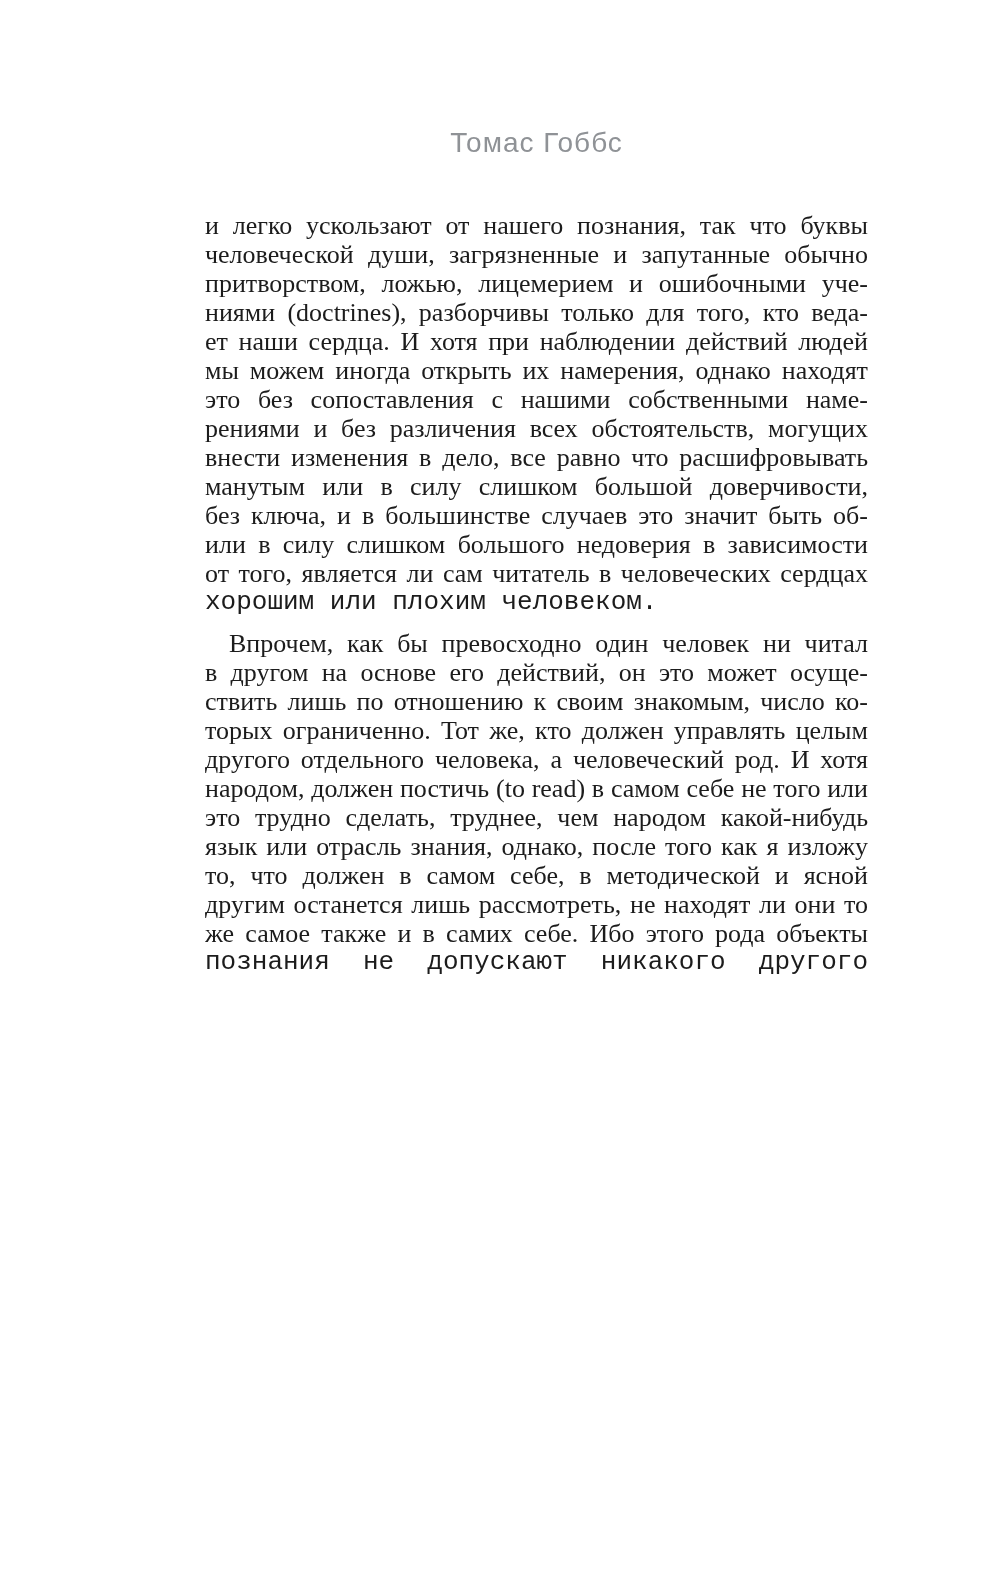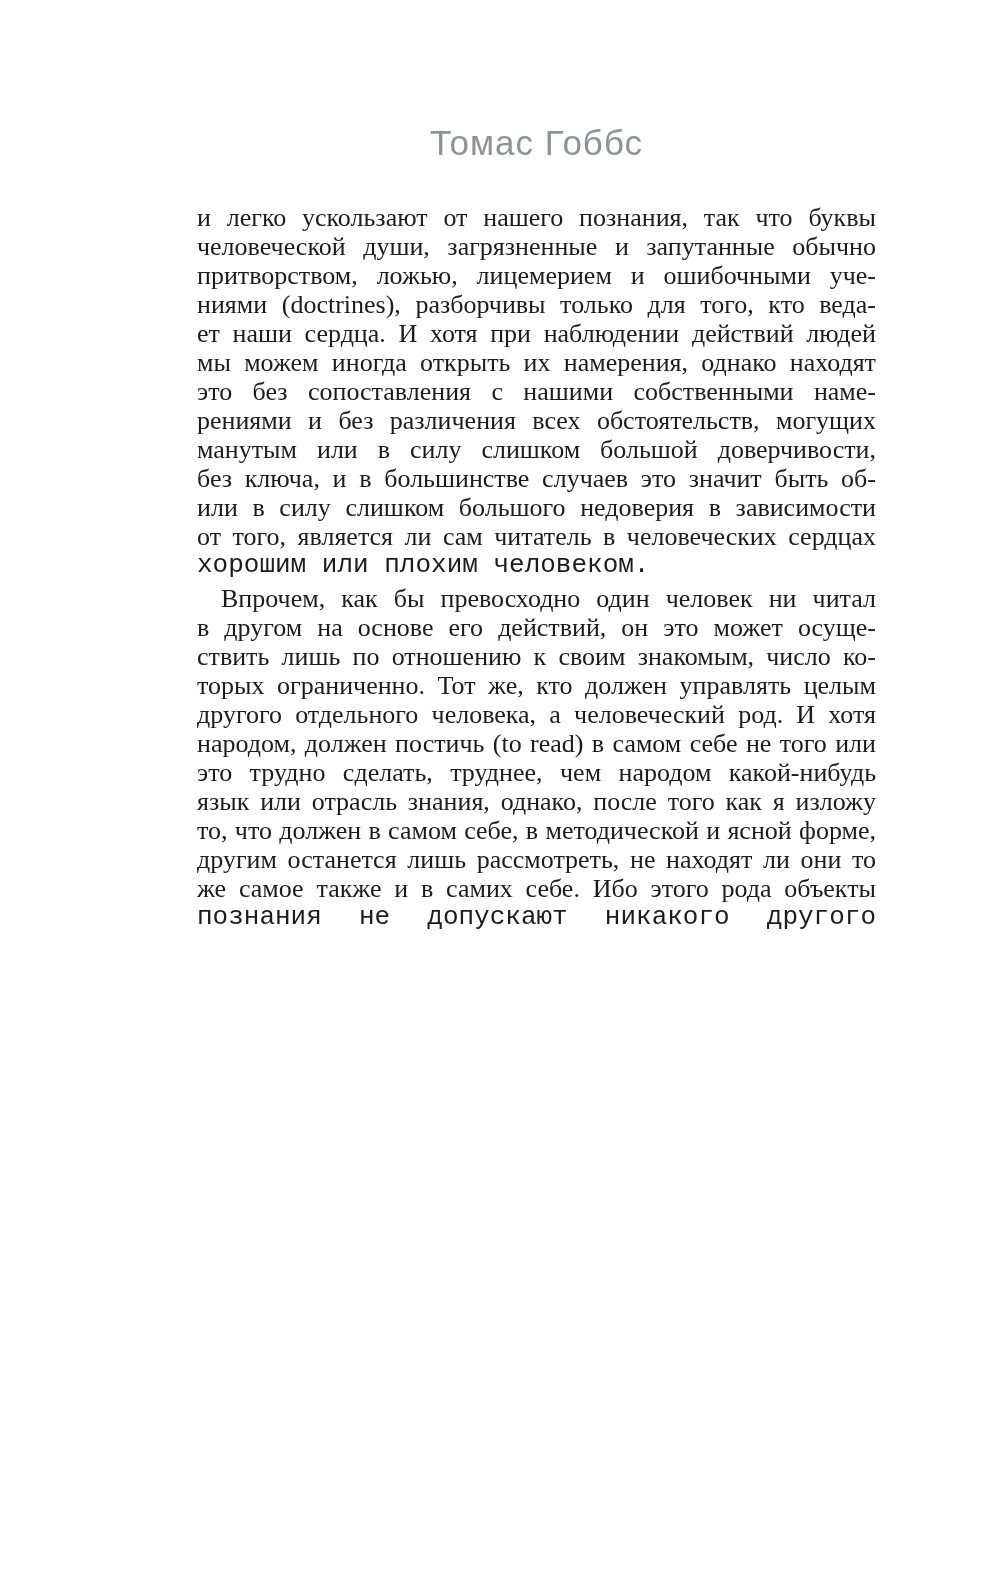--- a/index.html
+++ b/index.html
@@ -15,35 +15,35 @@
     overflow: hidden;
     font-family: "Liberation Serif", serif;
   }
   .running-header {
     position: absolute;
     top: 126px;
     left: 193px;
     width: 687px;
     text-align: center;
     font-family: "Liberation Sans", sans-serif;
-    font-size: 35px;
+    font-size: 28px;
     line-height: 34px;
     font-weight: 500;
     letter-spacing: 1px;
     color: #8f9296;
   }
   .text-block {
     position: absolute;
     top: 199px;
     left: 193px;
     width: 687px;
     color: #1c1c1c;
   }
   .paragraph {
-    margin: 4px;
+    margin: 12px;
     padding: 0;
   }
   .line {
     font-size: 26px;
     line-height: 29px;
     height: 29px;
     overflow: hidden;
     text-align: justify;
     text-align-last: justify;
     -moz-text-align-last: justify;
@@ -66,20 +66,21 @@
   <div class="text-block" style="color: rgb(28, 28, 28);">
       <div class="paragraph">
         <div class="line">и легко ускользают от нашего познания, так что буквы</div>
         <div class="line">человеческой души, загрязненные и запутанные обычно</div>
         <div class="line">притворством, ложью, лицемерием и ошибочными уче-</div>
         <div class="line">ниями (doctrines), разборчивы только для того, кто веда-</div>
         <div class="line">ет наши сердца. И хотя при наблюдении действий людей</div>
         <div class="line">мы можем иногда открыть их намерения, однако находят</div>
         <div class="line">это без сопоставления с нашими собственными наме-</div>
         <div class="line">рениями и без различения всех обстоятельств, могущих</div>
+        <div class="line">внести изменения в дело, все равно что расшифровывать</div>
         <div class="line">манутым или в силу слишком большой доверчивости,</div>
         <div class="line">без ключа, и в большинстве случаев это значит быть об-</div>
         <div class="line">или в силу слишком большого недоверия в зависимости</div>
         <div class="line">от того, является ли сам читатель в человеческих сердцах</div>
         <div class="line last">хорошим или плохим человеком.</div>
       </div>
       <div class="paragraph">
         <div class="line indent">Впрочем, как бы превосходно один человек ни читал</div>
         <div class="line">в другом на основе его действий, он это может осуще-</div>
         <div class="line">ствить лишь по отношению к своим знакомым, число ко-</div>

